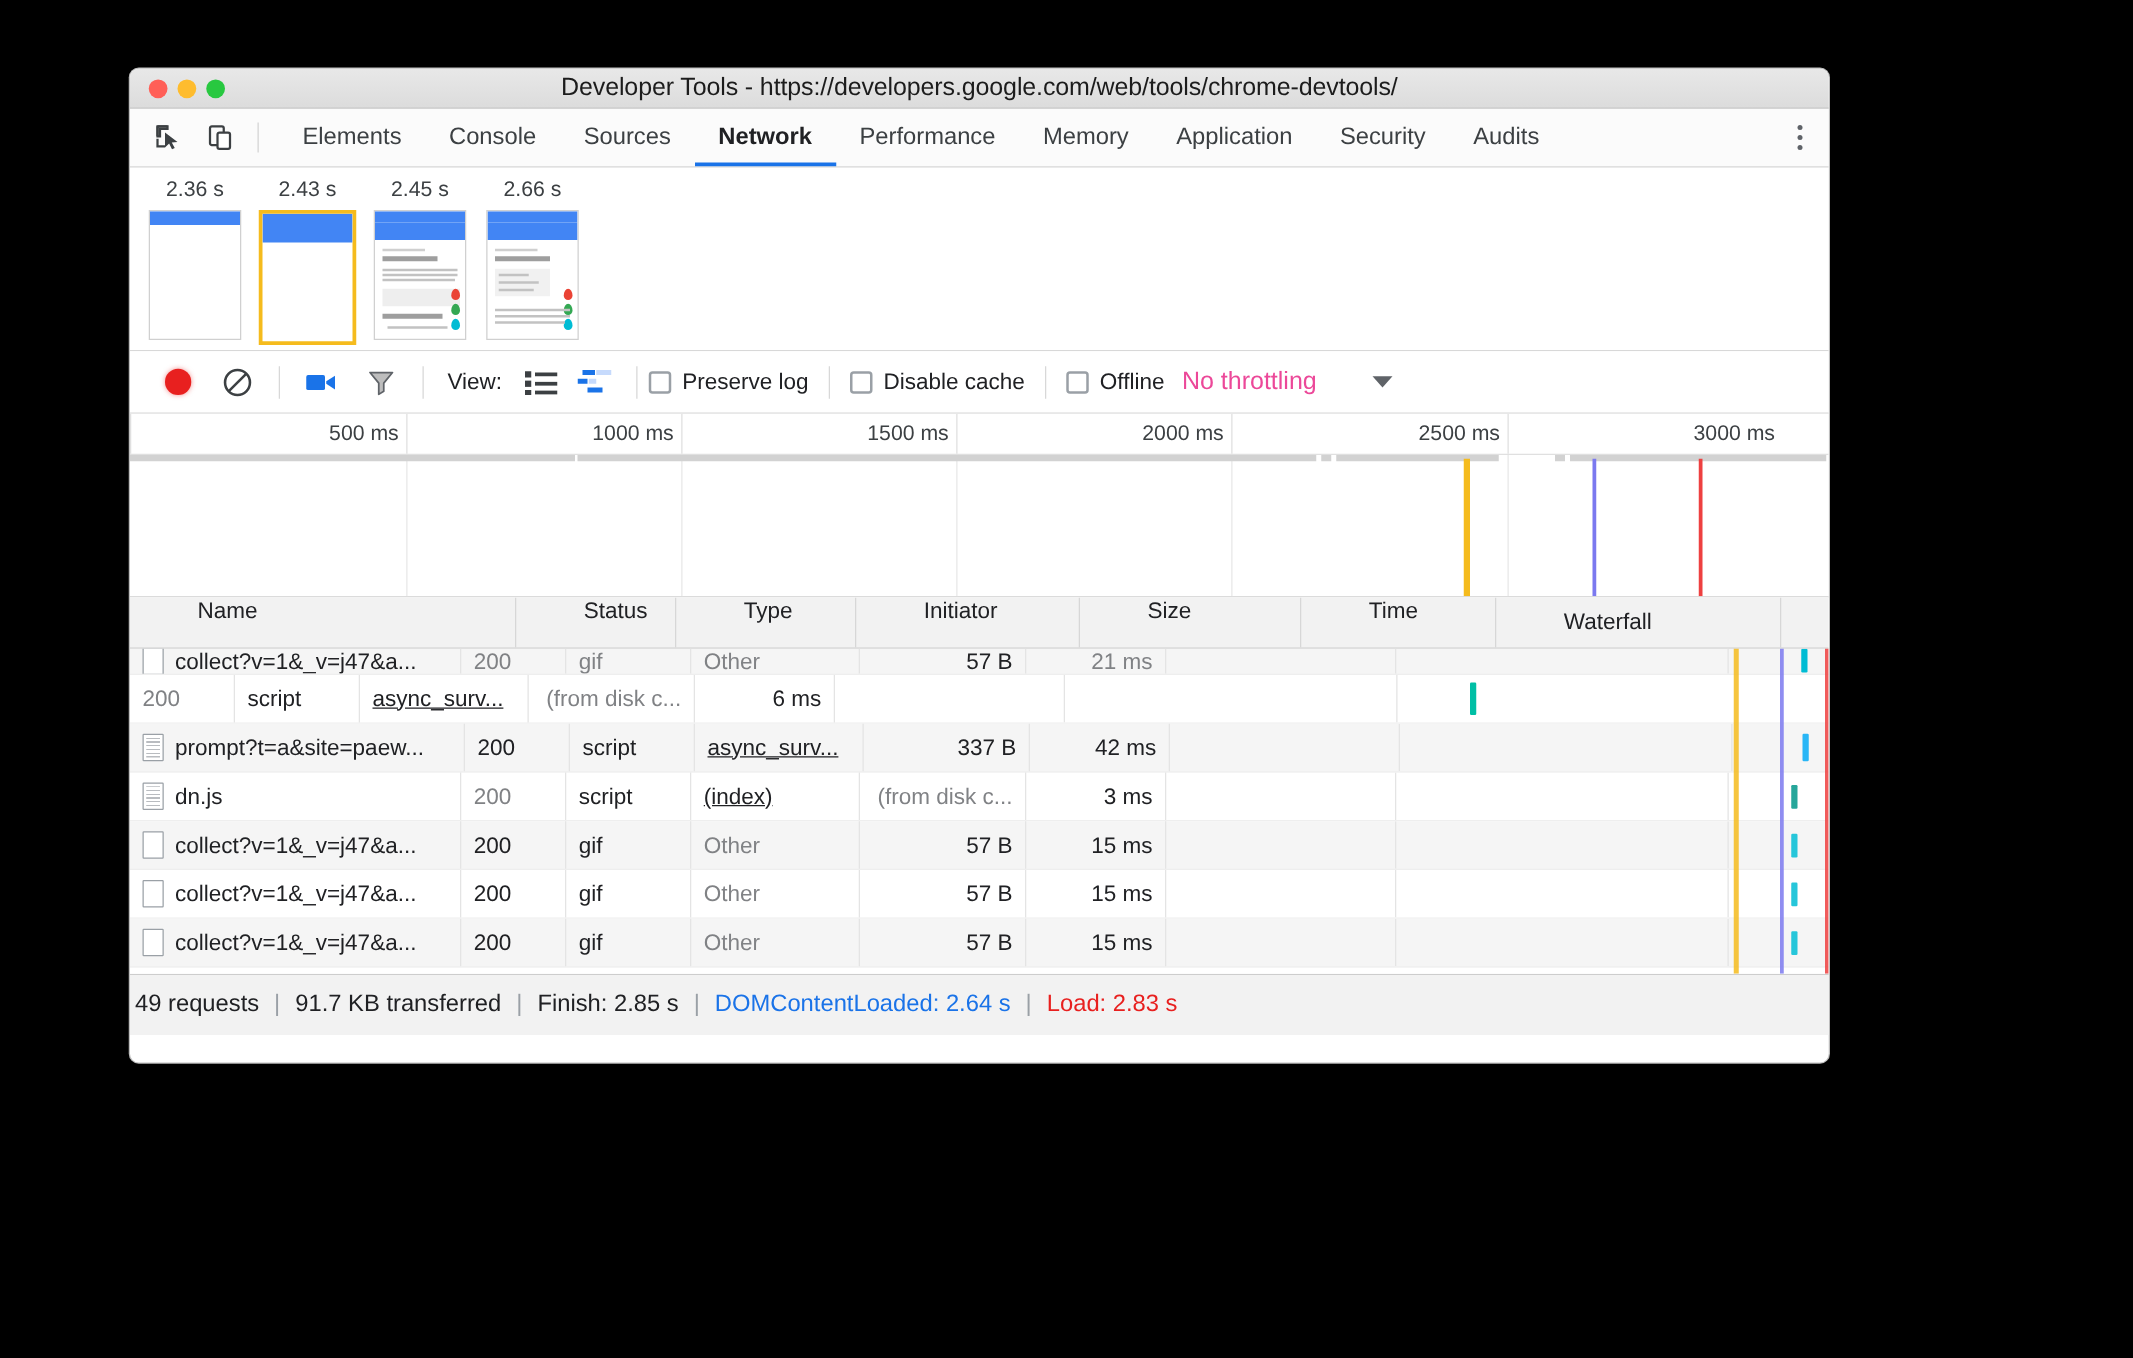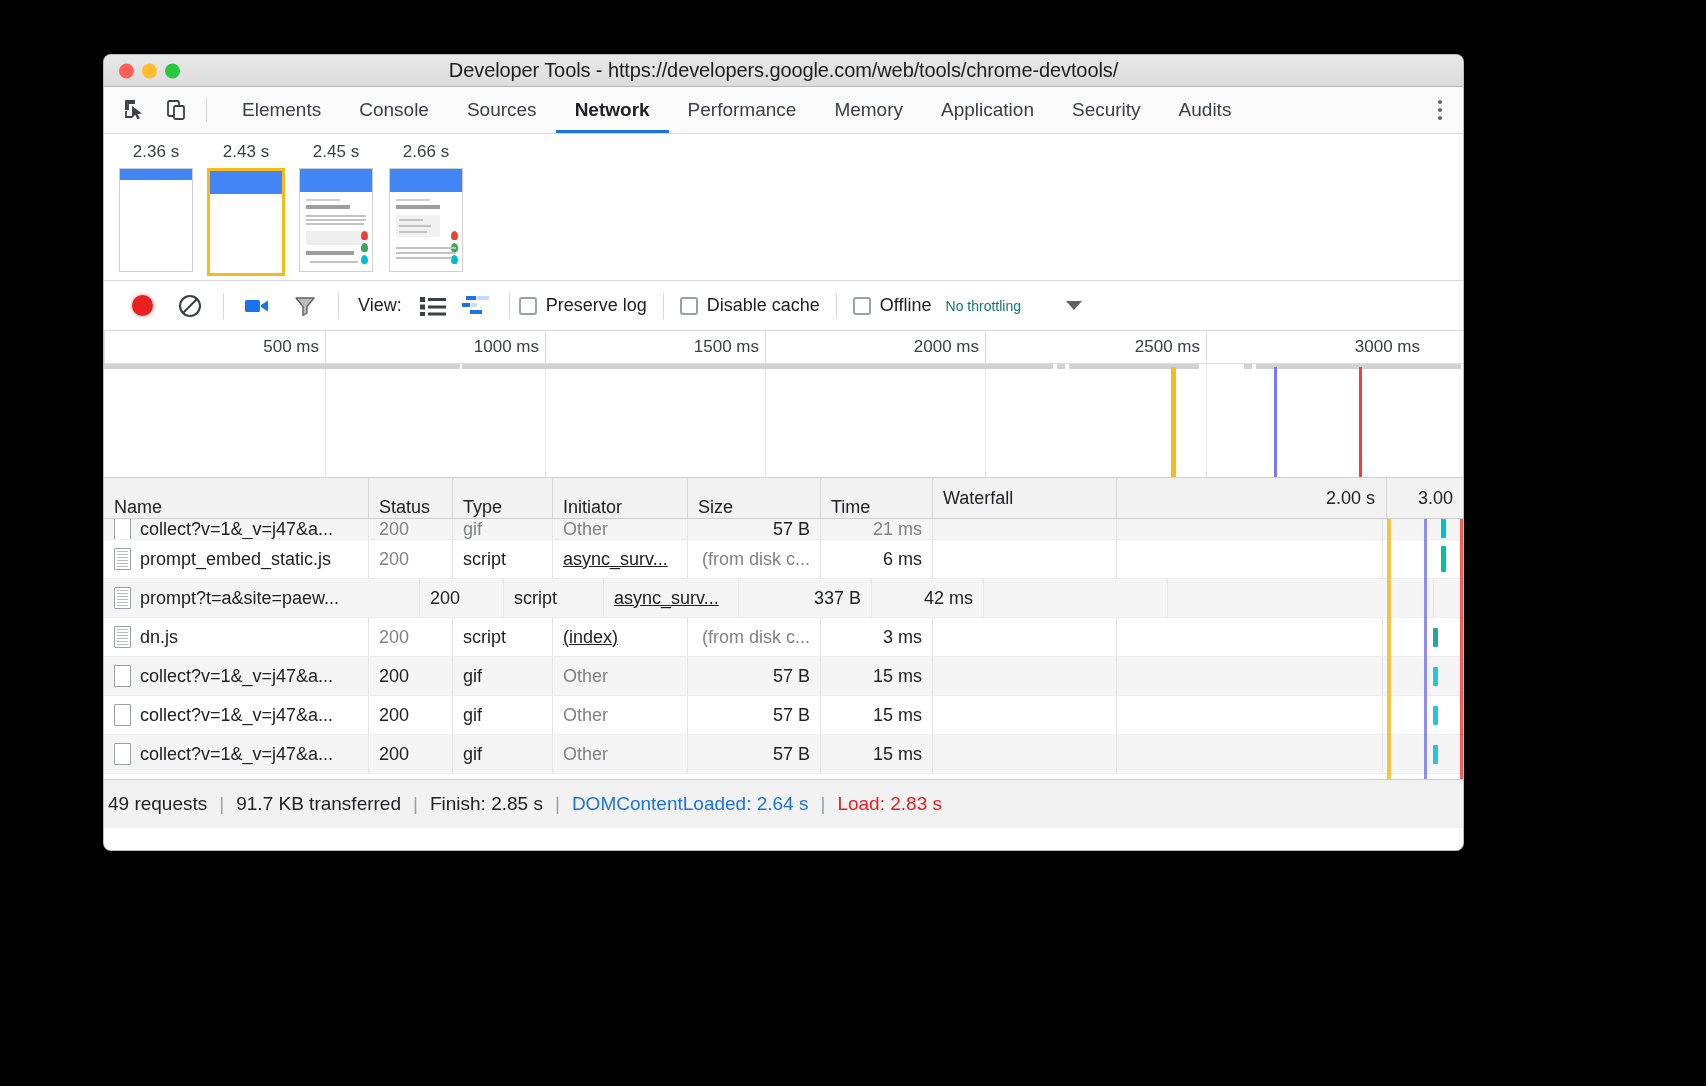--- a/index.html
+++ b/index.html
@@ -158,21 +158,21 @@
     border: 2px solid #9aa0a6; border-radius: 3px;
     background: #fff;
     display: inline-block;
     cursor: pointer;
     flex: none;
   }
   .cb-wrap { display: flex; align-items: center; gap: 9px; cursor: pointer; white-space: nowrap; }
   .cb-wrap + .tbsep { margin: 0 14px; }
   .throttle {
     margin-left: 14px;
-    font-size: 14px; color: #0f766e;
+    font-size: 20px; color: #ec4899;
     white-space: nowrap; cursor: pointer;
   }
   .caret {
     margin-left: 45px;
     width: 0; height: 0;
     border-left: 8px solid transparent;
     border-right: 8px solid transparent;
     border-top: 9px solid #5f6368;
     cursor: pointer;
   }
@@ -222,25 +222,26 @@
   }
   .thead {
     display: flex;
     height: 41px;
     background: #f2f2f2;
     border-bottom: 1px solid #cdcdcd;
     font-size: 18px;
     color: #202124;
   }
   .th {
-    display: flex; align-items: flex-end;
+    display: flex; align-items: flex-start;
     padding: 0 10px;
     border-right: 1px solid #d7d7d7;
     cursor: pointer;
     position: relative;
+    margin-left: 44px;
   }
   .th.waterfall-th { border-right: none; flex: 1; padding: 0; display: block; position: relative; }
   .wf-label { position: absolute; left: 10px; top: 50%; transform: translateY(-50%); }
   .wf-tick {
     position: absolute; top: 0; bottom: 0;
     border-left: 1px solid #d7d7d7;
   }
   .wf-tick span { position: absolute; right: 7px; top: 50%; transform: translateY(-50%); white-space: nowrap; }
 
   .rows { position: relative; }
@@ -577,40 +578,36 @@
         <div class="cell num" style="width:133px">57 B</div>
         <div class="cell num muted" style="width:112px">21 ms</div>
         <div class="cell wf">
           <div class="wf-row-tick" style="left:183px"></div>
           <div class="wf-row-tick" style="left:449px"></div>
           <div class="wf-bar" style="left:508px;top:0px;height:19px;background:#00bcd4"></div>
         </div>
       </div>
 
       <div class="row">
-        <div class="cell name" style="width:265px">
-          <span class="file-ico script"></span>
-          <span>prompt_embed_static.js</span>
-        </div>
         <div class="cell muted" style="width:84px">200</div>
         <div class="cell" style="width:100px">script</div>
         <div class="cell" style="width:135px">
           <span class="link">async_surv...</span>
         </div>
         <div class="cell num muted" style="width:133px">(from disk c...</div>
         <div class="cell num" style="width:112px">6 ms</div>
         <div class="cell wf">
           <div class="wf-row-tick" style="left:183px"></div>
           <div class="wf-row-tick" style="left:449px"></div>
           <div class="wf-bar" style="left:508px;top:6px;height:26px;background:#00bfa5"></div>
         </div>
       </div>
 
       <div class="row alt">
-        <div class="cell name" style="width:316px">
+        <div class="cell name" style="width:268px">
           <span class="file-ico script"></span>
           <span>prompt?t=a&amp;site=paew...</span>
         </div>
         <div class="cell" style="width:84px">200</div>
         <div class="cell" style="width:100px">script</div>
         <div class="cell" style="width:135px">
           <span class="link">async_surv...</span>
         </div>
         <div class="cell num" style="width:133px">337 B</div>
         <div class="cell num" style="width:112px">42 ms</div>

